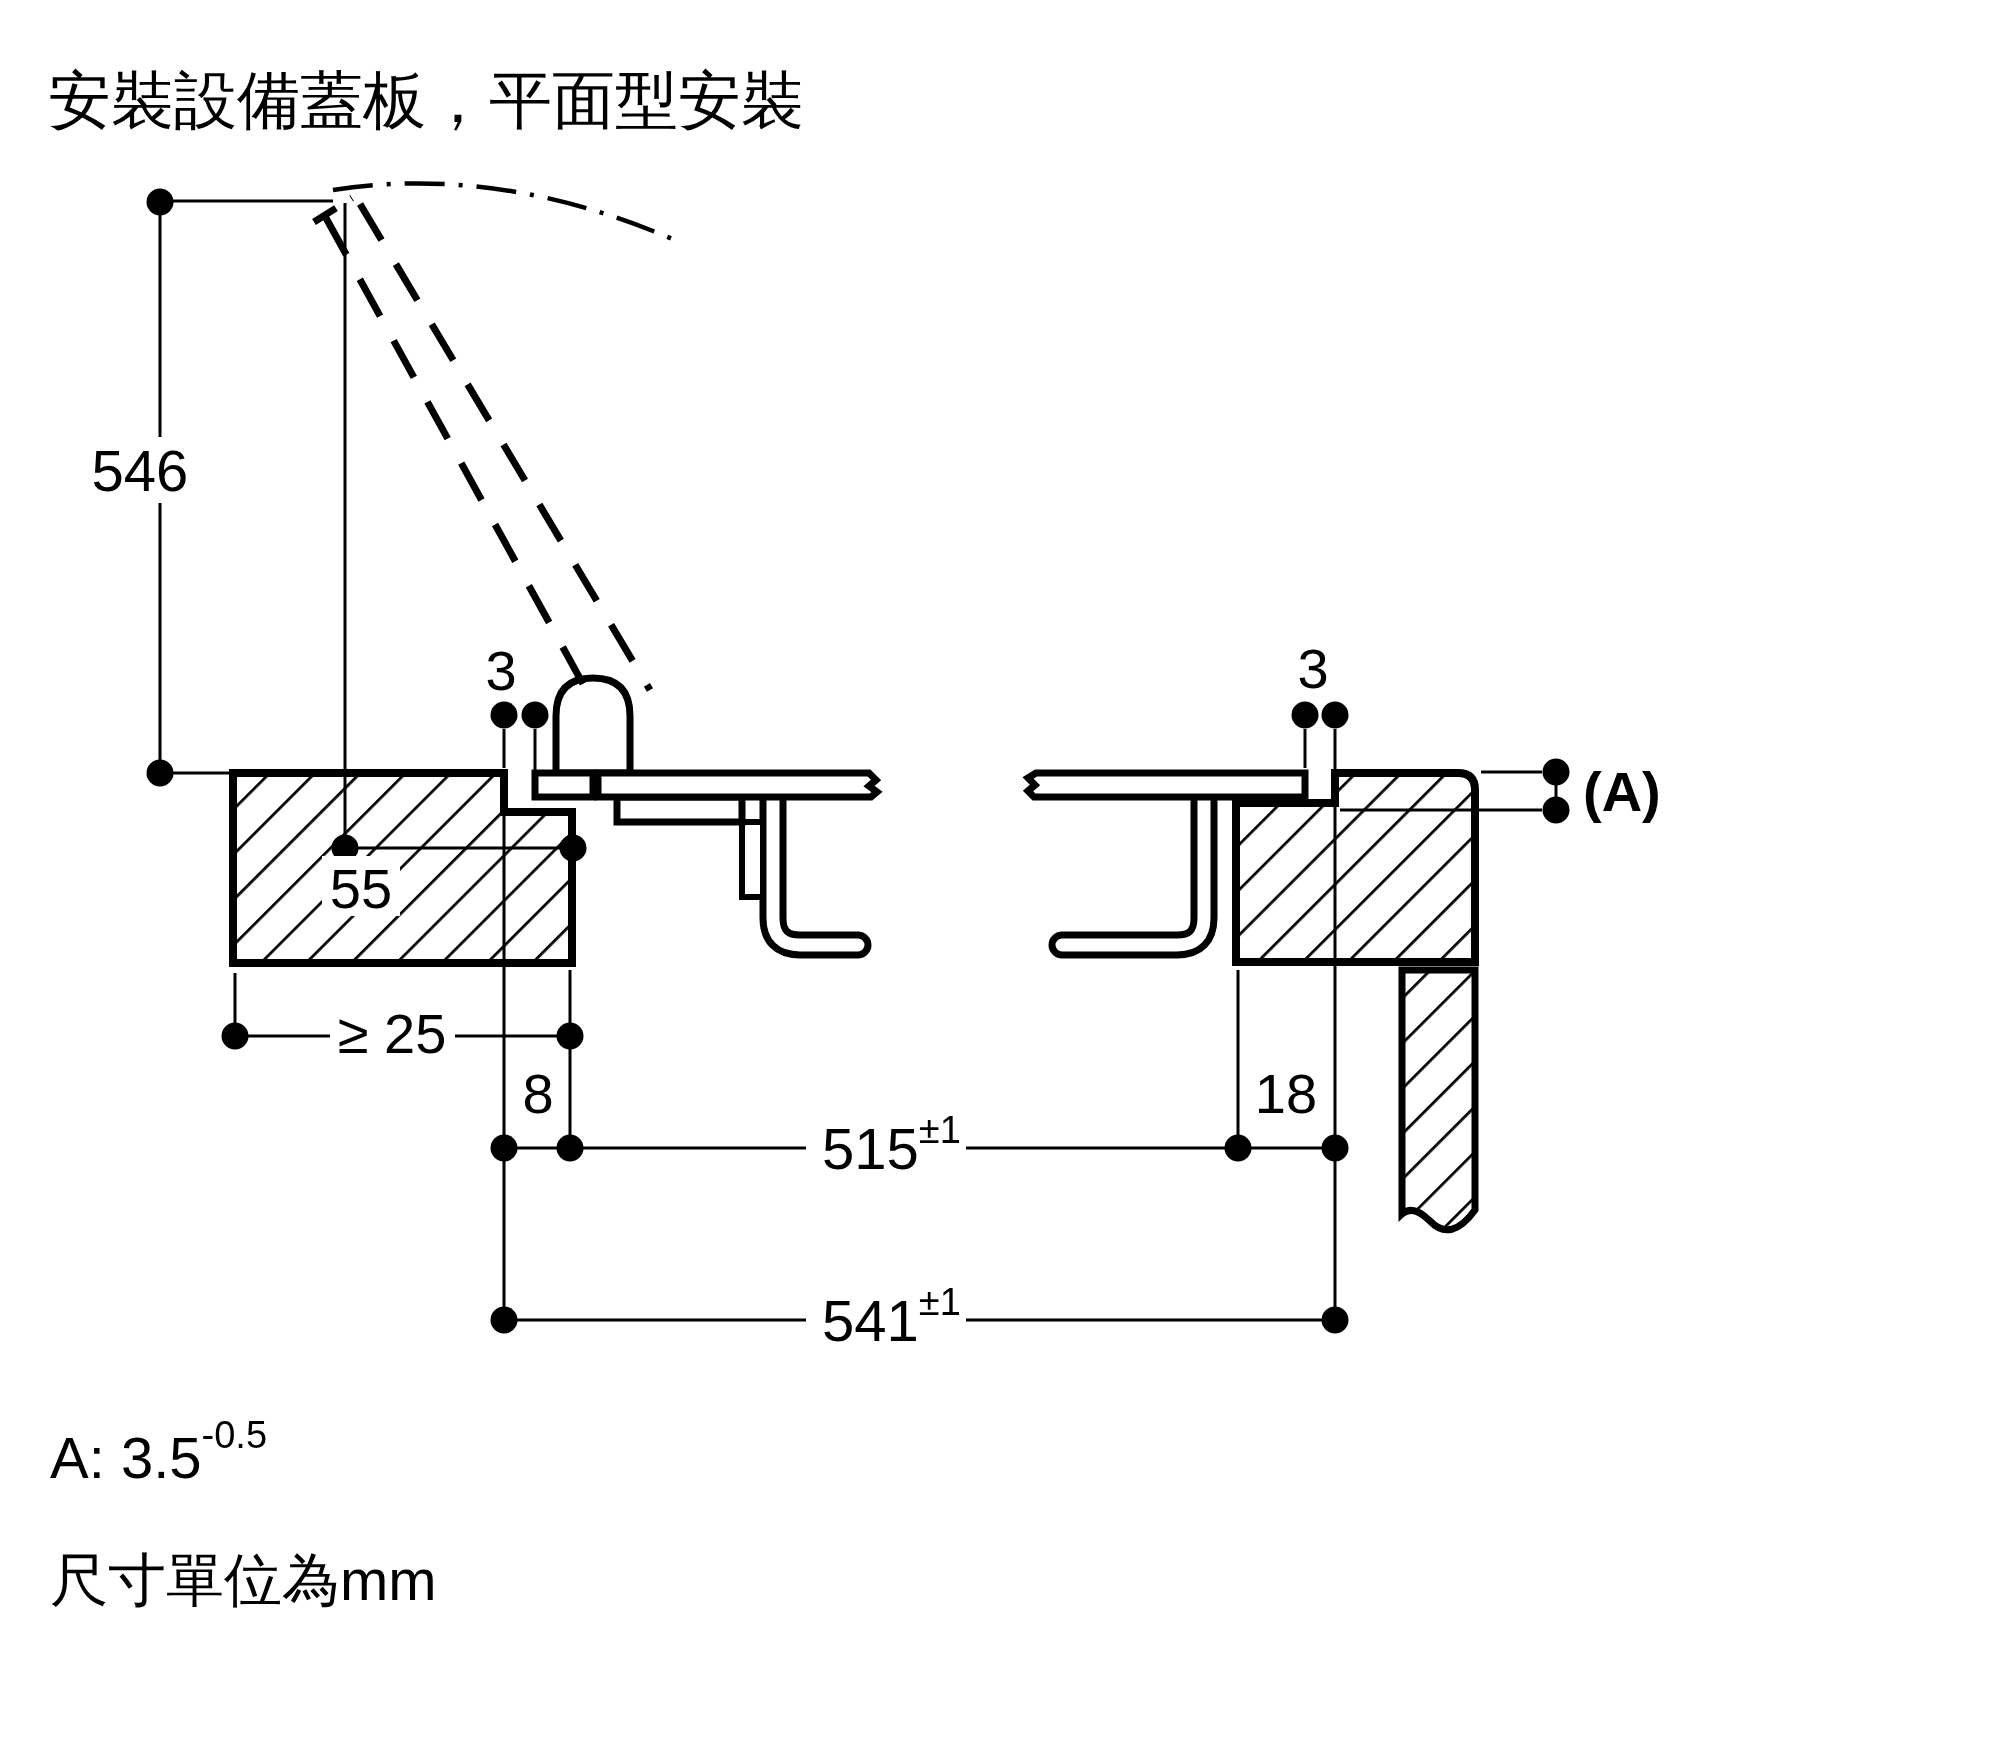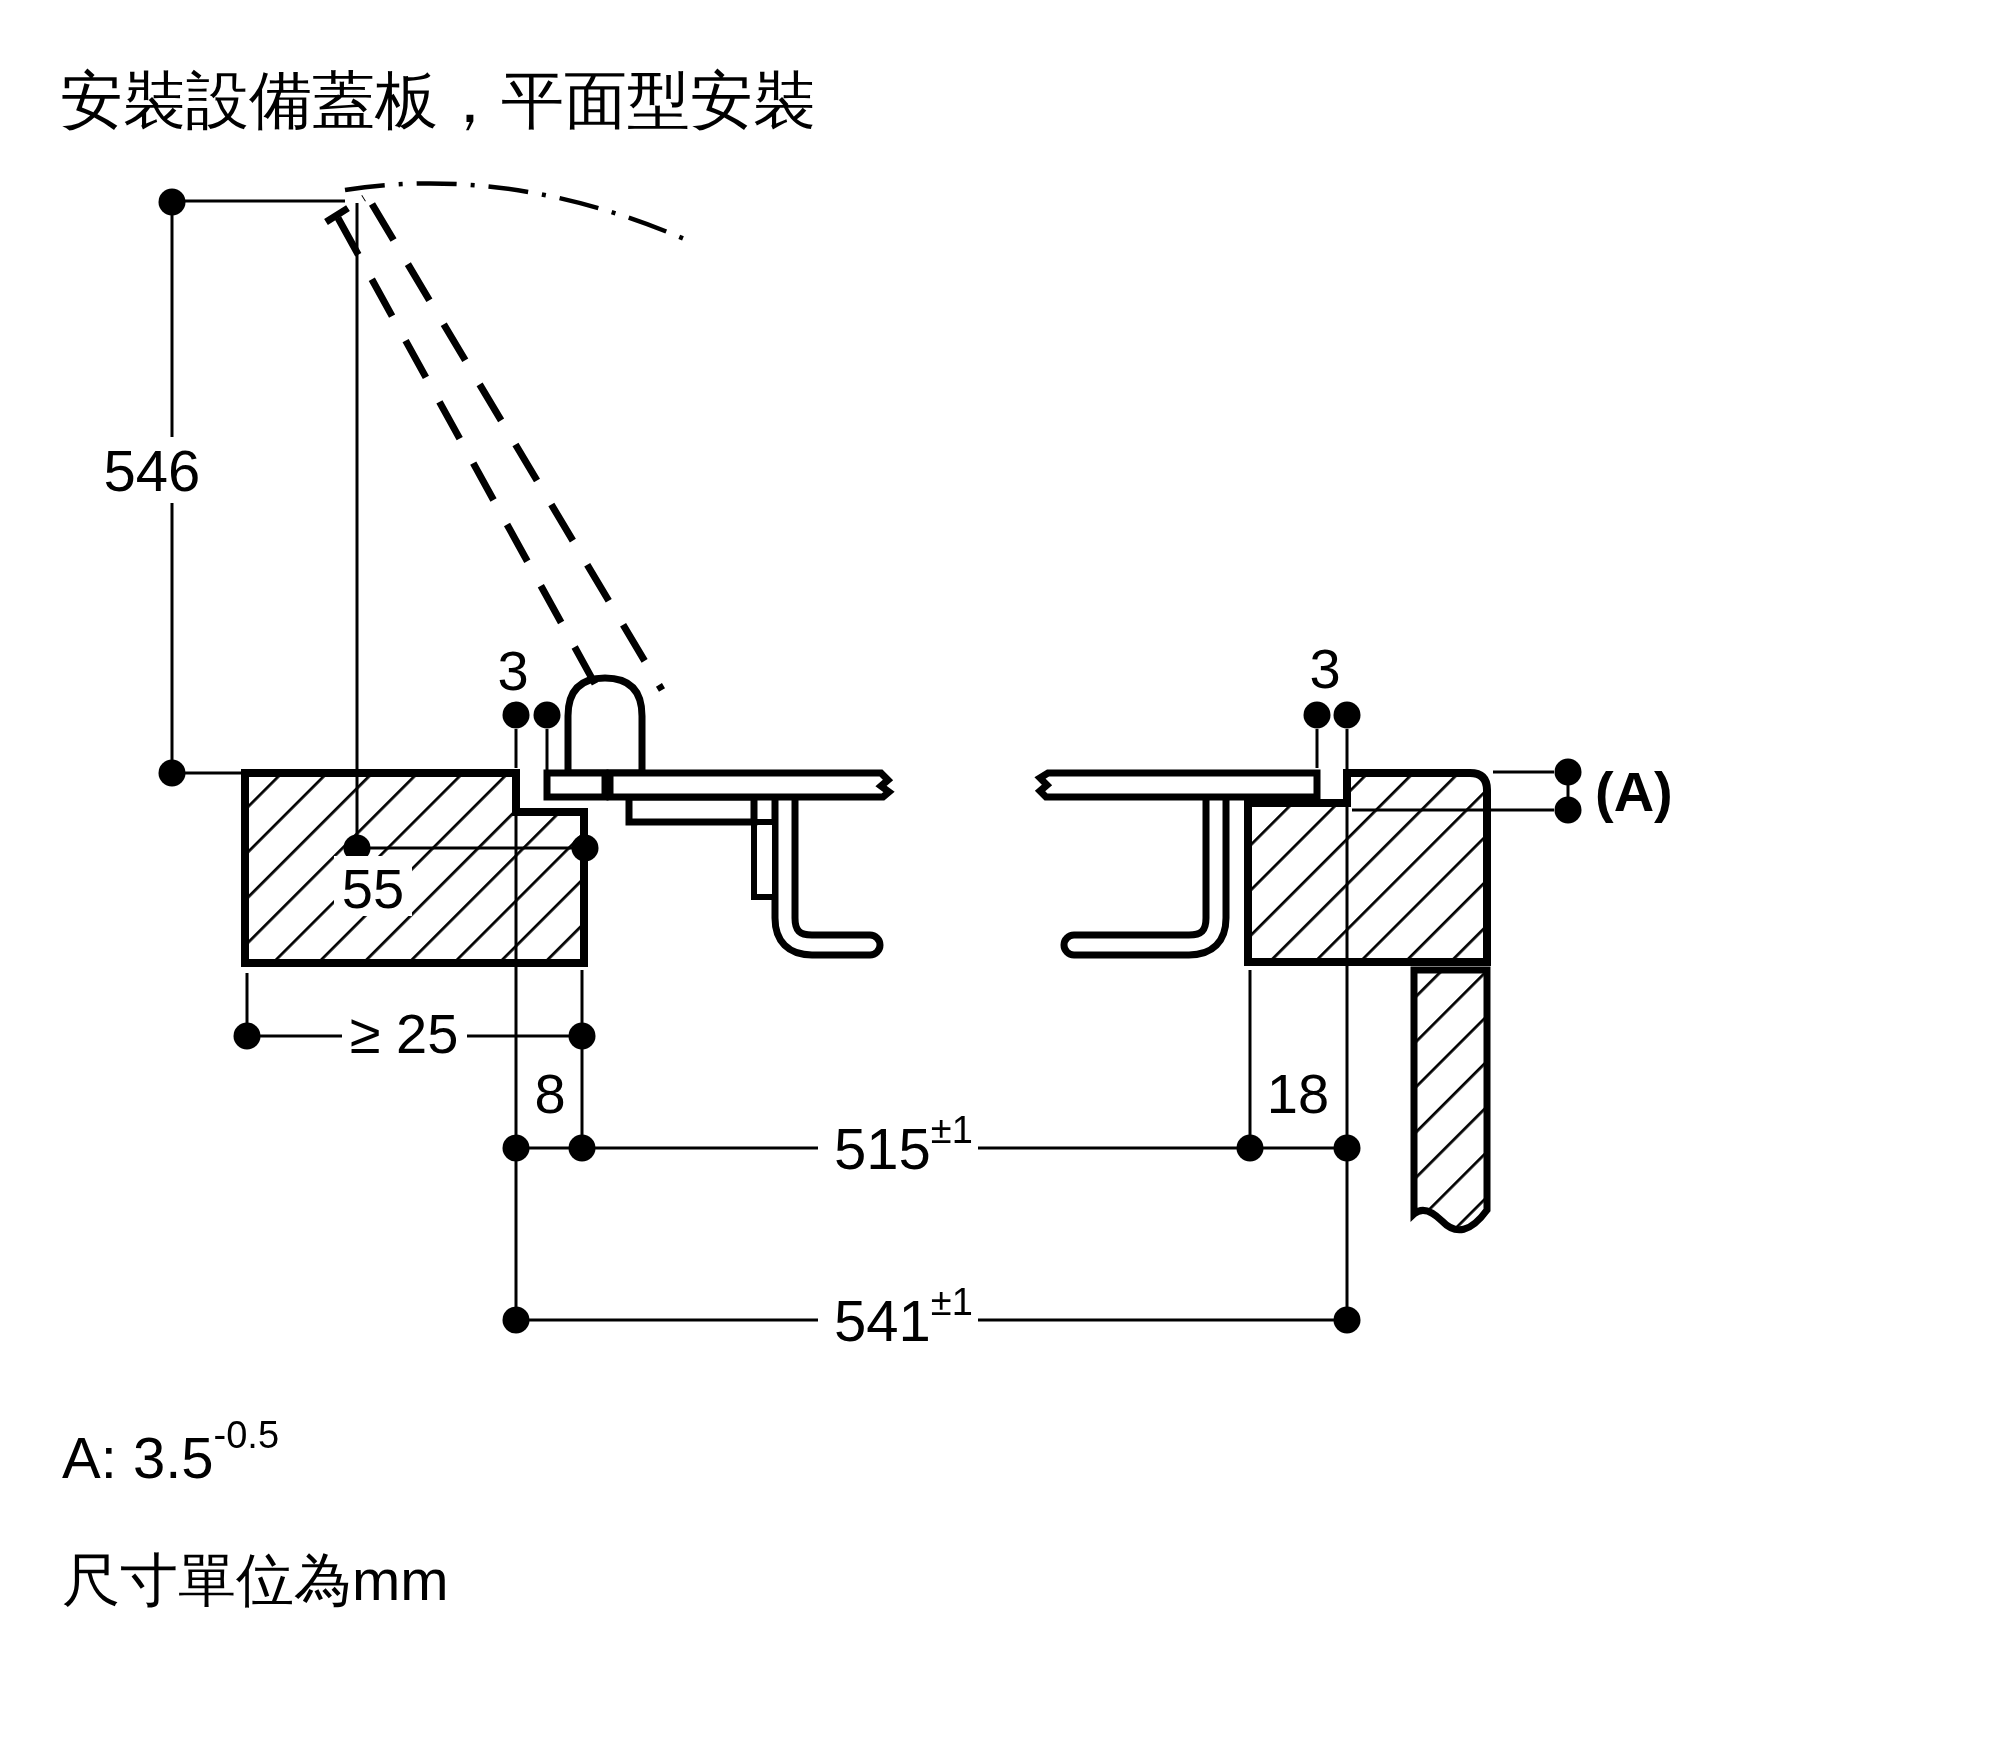--- a/index.html
+++ b/index.html
@@ -1,17 +1,17 @@
 <!DOCTYPE html>
 <html><head>
 <meta charset="utf-8">
 <style>
   html,body{margin:0;padding:0;background:#ffffff;}
   body{font-family:"Liberation Sans", sans-serif;}
-  .stage{position:relative;width:1764px;height:1756px;background:#ffffff;overflow:hidden;padding-left:12px;}
+  .stage{position:relative;width:1764px;height:1756px;background:#ffffff;overflow:hidden;}
   svg{display:block;}
   text{fill:#000;}
   .cjk{font-size:63px;}
   .dim{font-size:56px;}
   .dim-lg{font-size:58px;}
   .sup{font-size:38px;}
   .bold{font-weight:bold;}
 </style>
 </head>
 <body>

